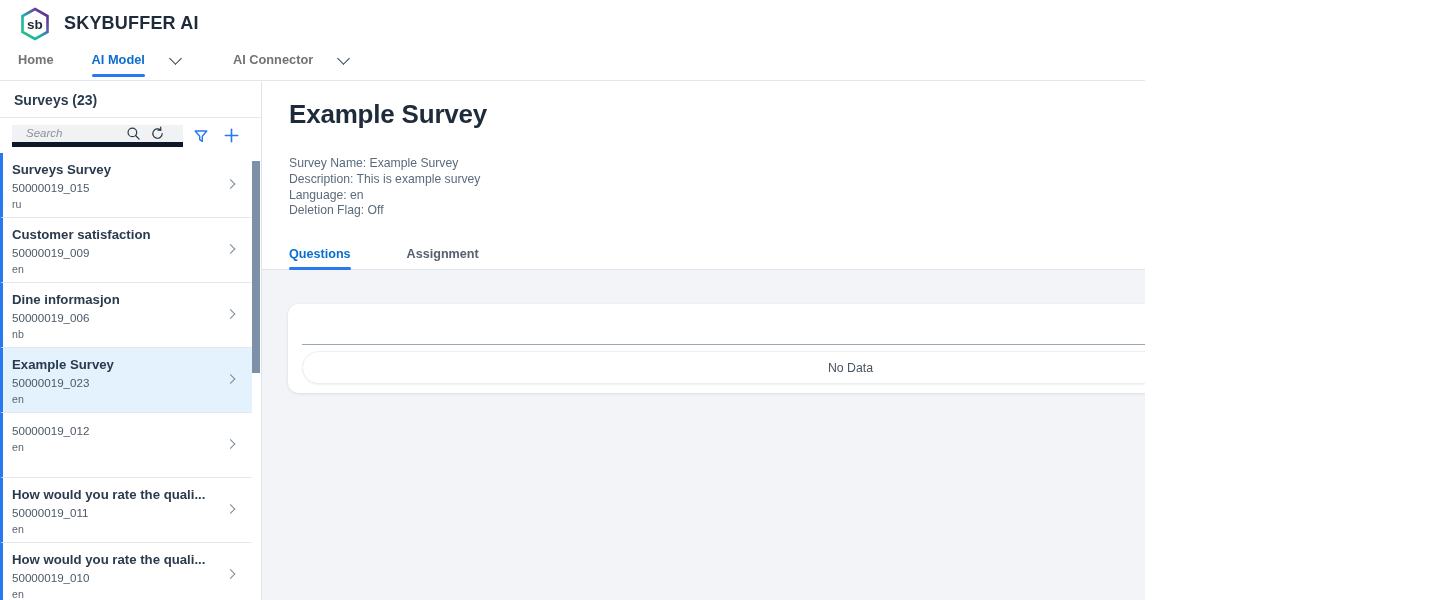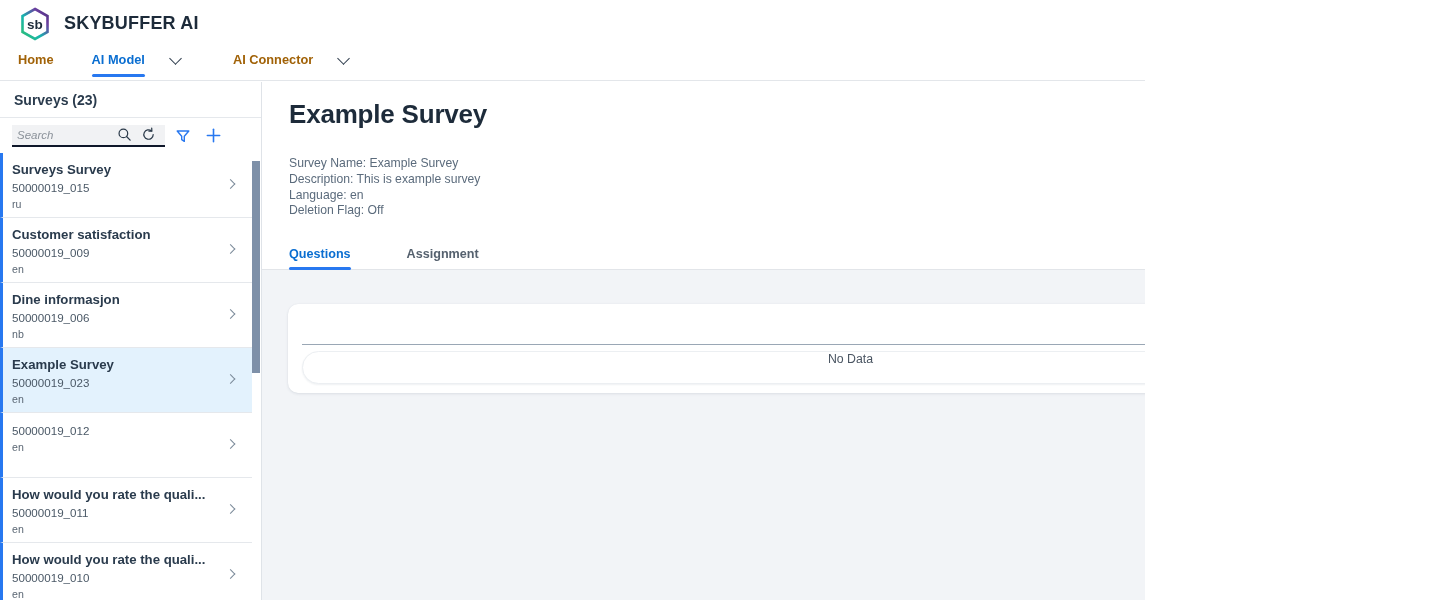--- a/index.html
+++ b/index.html
@@ -62,21 +62,21 @@
     align-items: flex-start;
     padding-left: 18px;
   }
   .nav-item {
     position: relative;
     display: flex;
     align-items: center;
     height: 33px;
     font-size: 12.8px;
     font-weight: bold;
-    color: #a16207;
+    color: #737373;
     cursor: pointer;
     padding: 0 0px;
     margin-right: 0;
     white-space: nowrap;
   }
   .nav-item.active { color: #0a6ed1; }
   .nav-item.active .nav-label::after {
     content: "";
     position: absolute;
     left: 0; right: 0;
@@ -133,24 +133,24 @@
     display: flex;
     align-items: center;
     padding: 0 8px 0 12px;
     gap: 0;
     background: #ffffff;
   }
   .search-field {
     flex: 0 0 152px;
     height: 22px;
     background: #f1f2f4;
-    border-bottom: 2px solid #0f172a;
-    display: flex;
-    align-items: center;
-    padding: 0 5px;
+    border-bottom: 5px solid #0f172a;
+    display: flex;
+    align-items: center;
+    padding: 0 14px;
     gap: 0;
   }
   .search-input {
     border: none;
     outline: none;
     background: transparent;
     font-family: "Liberation Sans", sans-serif;
     font-size: 11.5px;
     font-style: italic;
     color: #6a7179;
@@ -352,21 +352,21 @@
     background: #9aa7b5;
     margin: 0 14px;
   }
   .no-data-box {
     margin: 6px 14px 0 14px;
     height: 33px;
     border: 1px solid #eceff2;
     border-radius: 17px;
     background: #ffffff;
     display: flex;
-    align-items: flex-start;
+    align-items: center;
     justify-content: center;
     box-shadow: 0 1px 2px rgba(30,50,80,0.07);
   }
   .no-data-text {
     font-size: 12.3px;
     color: #4a5562;
   }
 
   
   .arrow-ann {

